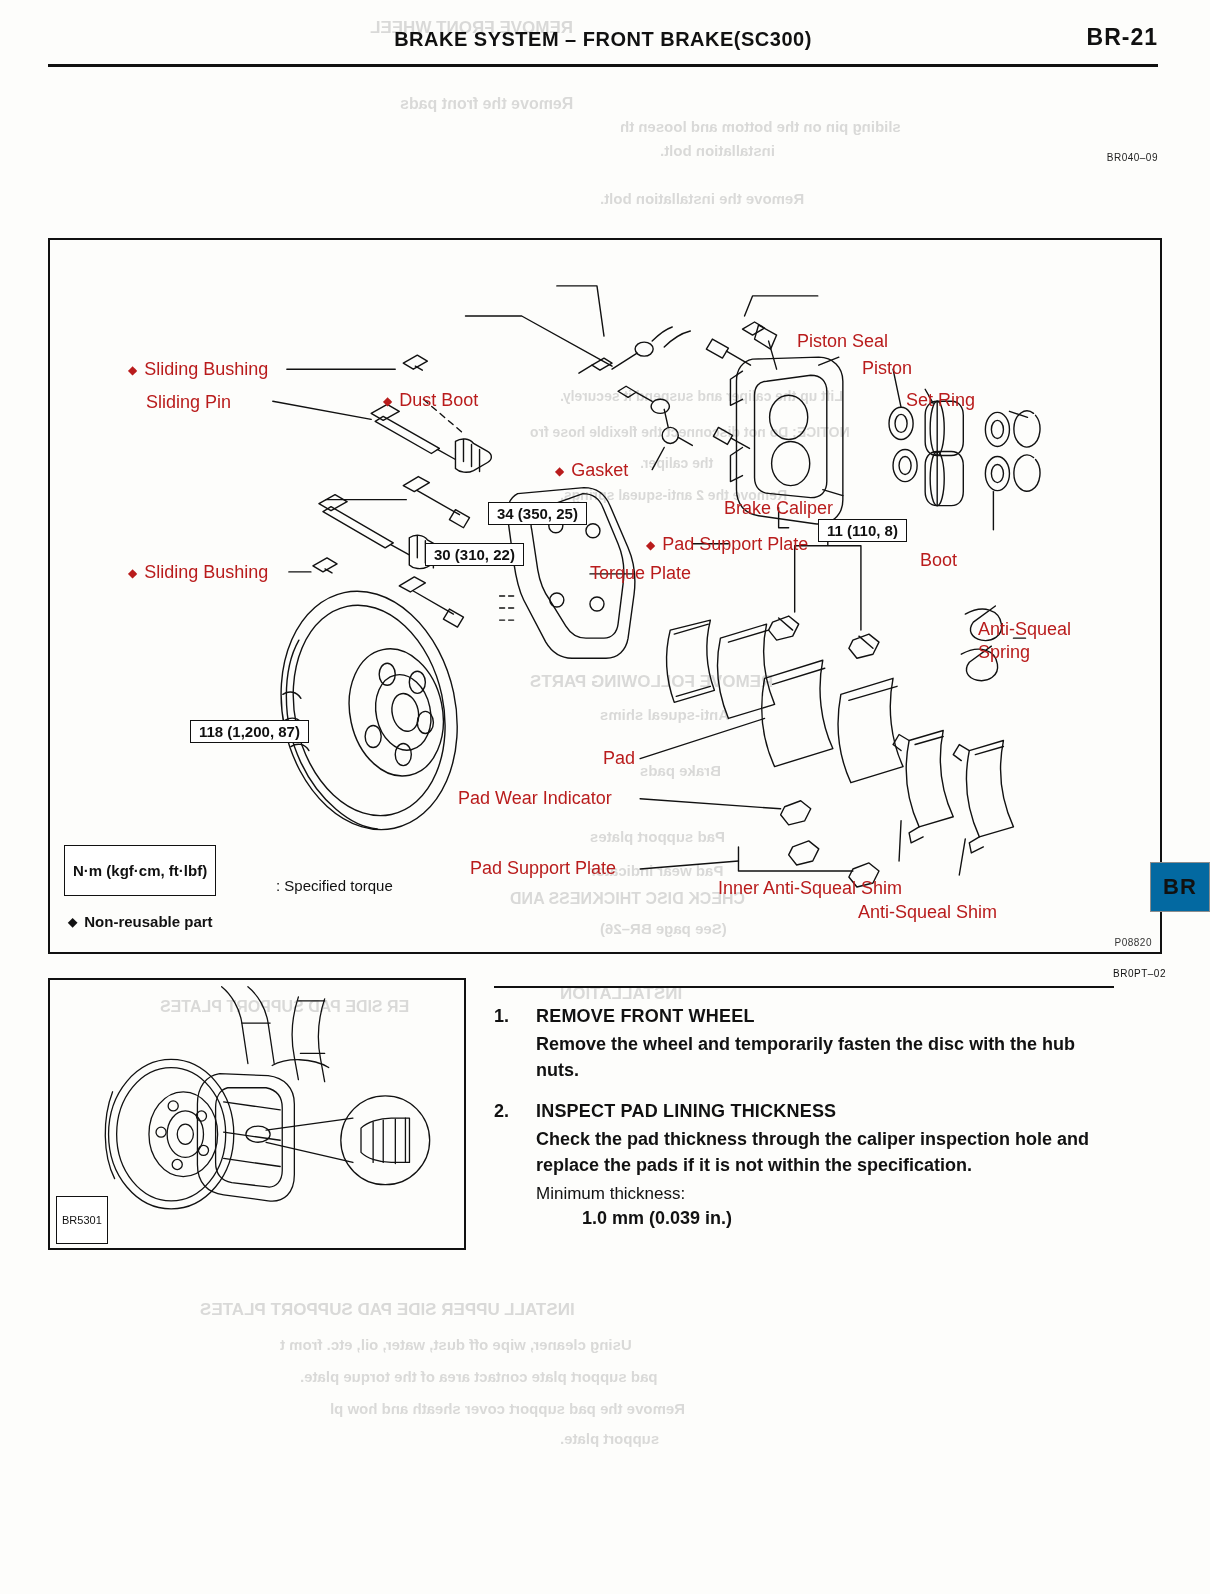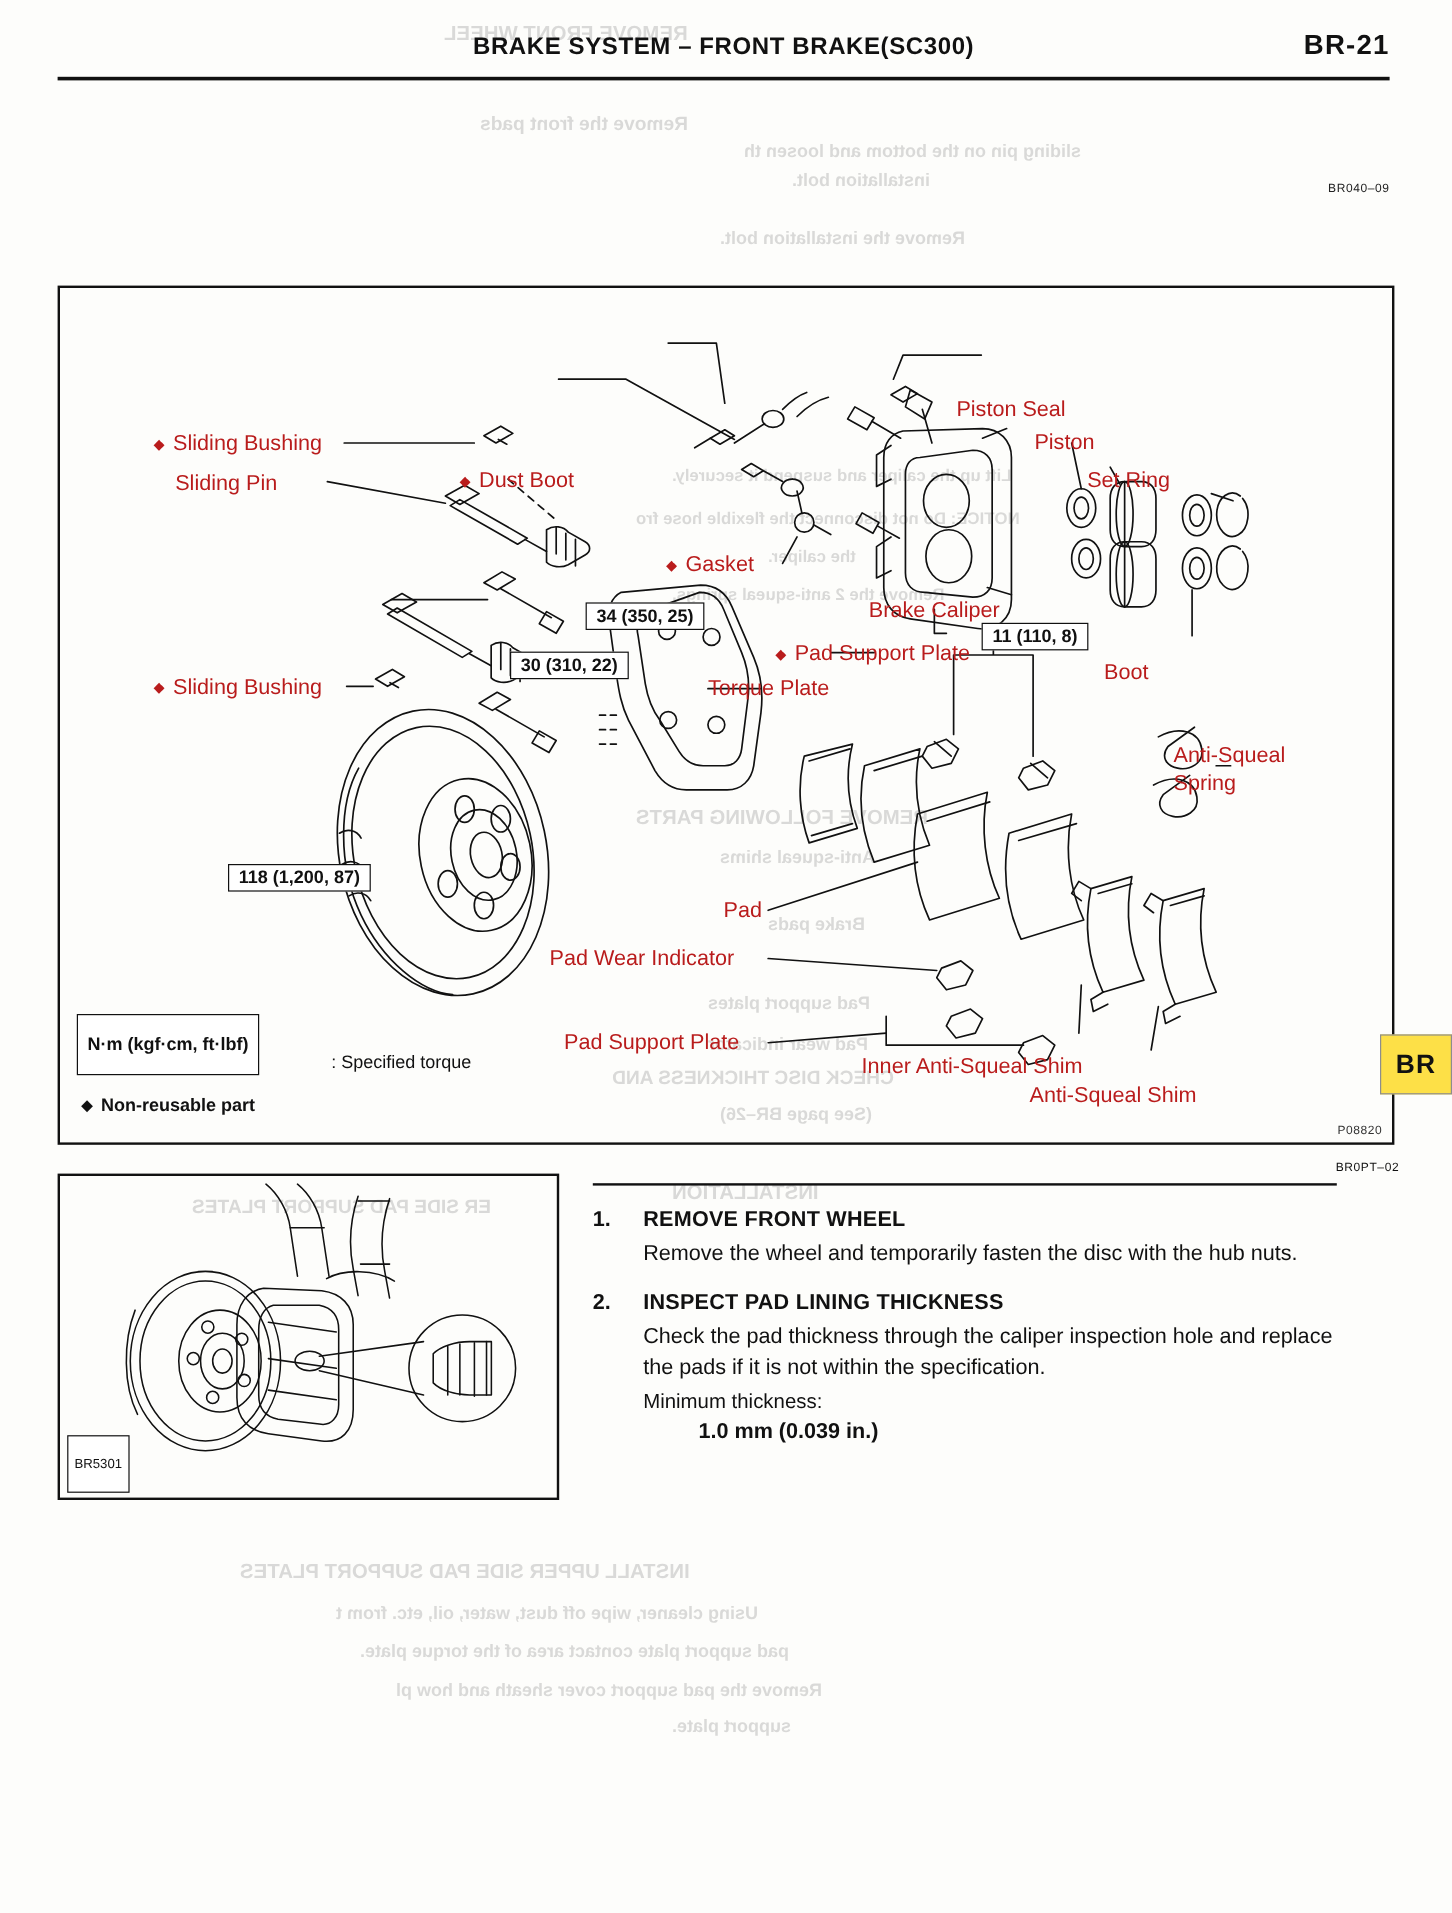--- a/index.html
+++ b/index.html
@@ -143,21 +143,21 @@
   }
   svg.art { position: absolute; left: 0; top: 0; width: 100%; height: 100%; }
   svg.art * { vector-effect: non-scaling-stroke; }
   
   .br-tab {
     position: absolute;
     right: 0px;
     top: 862px;
     width: 58px;
     height: 48px;
-    background: #fde047;
+    background: #0369a1;
     border: 1px solid #8d8d8d;
     display: flex;
     align-items: center;
     justify-content: center;
     font-size: 22px;
     font-weight: bold;
     letter-spacing: 1px;
   }
   
   .photo-panel {
@@ -217,20 +217,21 @@
   .step-body { flex: 1; }
   .step-head {
     font-size: 18px;
     font-weight: bold;
     letter-spacing: 0.2px;
   }
   .step-text {
     font-size: 18px;
     line-height: 1.45;
     margin-top: 4px;
+    font-weight: bold;
   }
   .step-sub {
     font-size: 17px;
     font-weight: normal;
     margin-top: 6px;
   }
   .step-val {
     font-size: 18px;
     font-weight: bold;
     margin-top: 4px;

